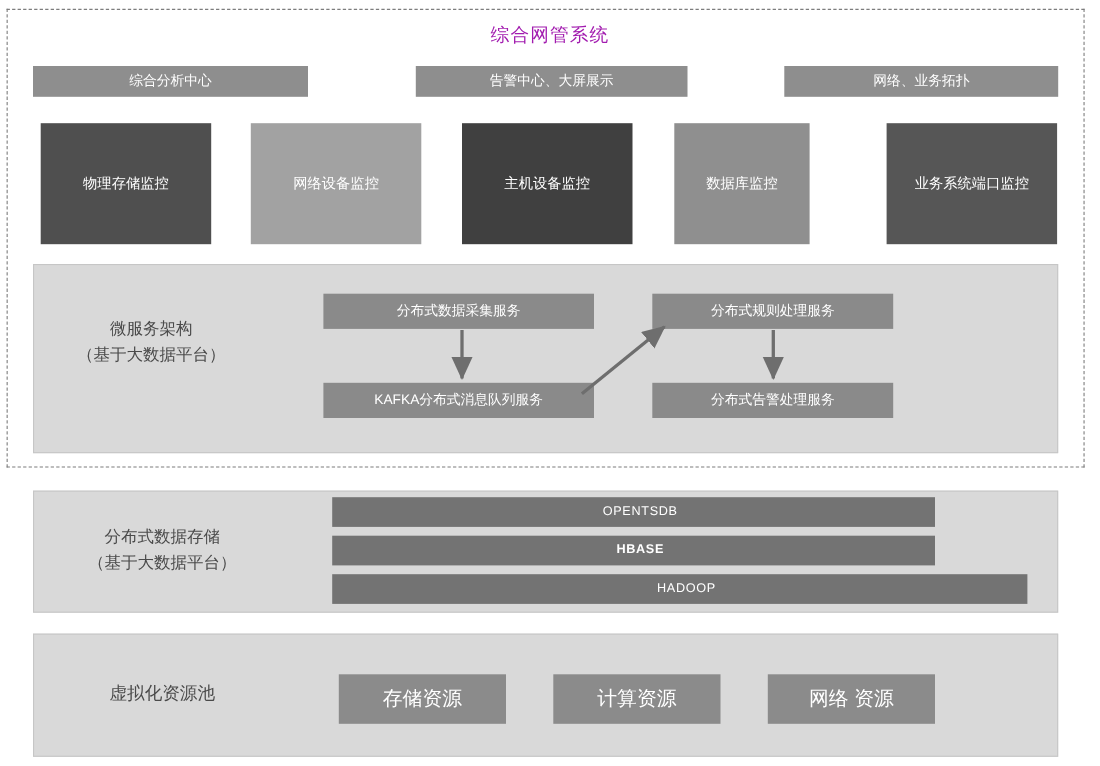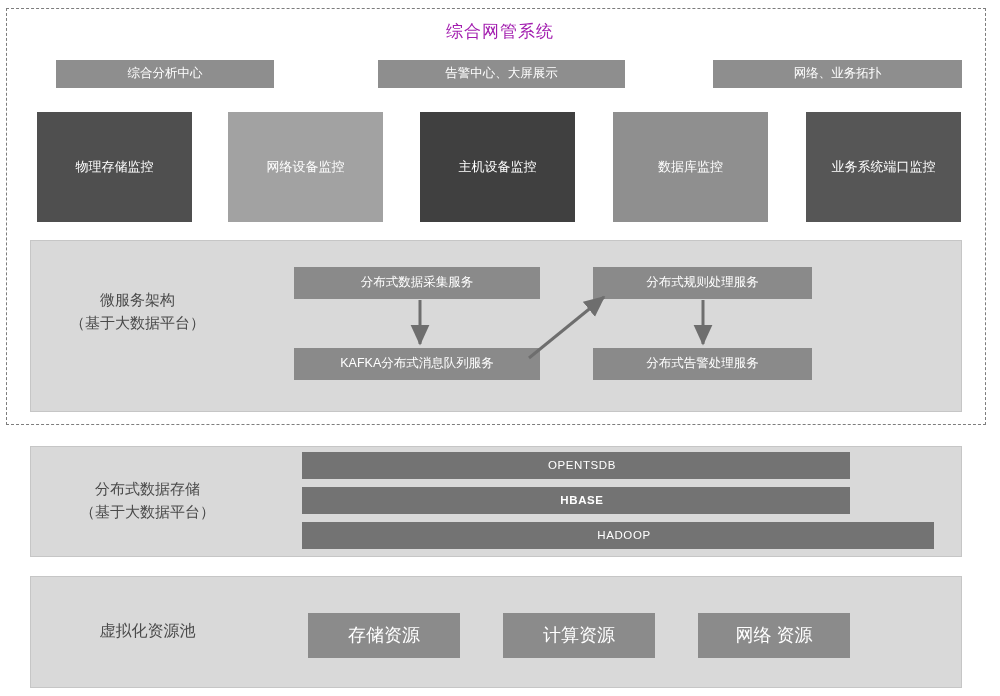--- a/index.html
+++ b/index.html
@@ -47,40 +47,40 @@
 </style>
 </head>
 <body>
 
 <div class="canvas">
 
   <div class="dashed-frame"></div>
 
   <div class="sys-title">综合网管系统</div>
 
-  <div class="box topbtn" style="left:56px;top:60px;width:218px;">
+  <div class="box topbtn" style="left:30px;top:60px;width:250px;">
     <span>综合分析中心</span>
   </div>
   <div class="box topbtn" style="left:378px;top:60px;width:247px;">
     <span>告警中心、大屏展示</span>
   </div>
   <div class="box topbtn" style="left:713px;top:60px;width:249px;">
     <span>网络、业务拓扑</span>
   </div>
 
   <div class="box moni" style="left:37px;top:112px;width:155px;height:110px;background:#4f4f4f;">
     <span>物理存储监控</span>
   </div>
   <div class="box moni" style="left:228px;top:112px;width:155px;height:110px;background:#a2a2a2;">
     <span>网络设备监控</span>
   </div>
   <div class="box moni" style="left:420px;top:112px;width:155px;height:110px;background:#404040;">
     <span>主机设备监控</span>
   </div>
-  <div class="box moni" style="left:613px;top:112px;width:155px;height:110px;background:#8f8f8f;">
+  <div class="box moni" style="left:613px;top:112px;width:123px;height:110px;background:#8f8f8f;">
     <span>数据库监控</span>
   </div>
   <div class="box moni" style="left:806px;top:112px;width:155px;height:110px;background:#565656;">
     <span>业务系统端口监控</span>
   </div>
 
   <div class="panel" style="left:30px;top:240px;width:932px;height:172px;"></div>
 
   <div class="panel-label label-ms">
     <div>微服务架构</div>

